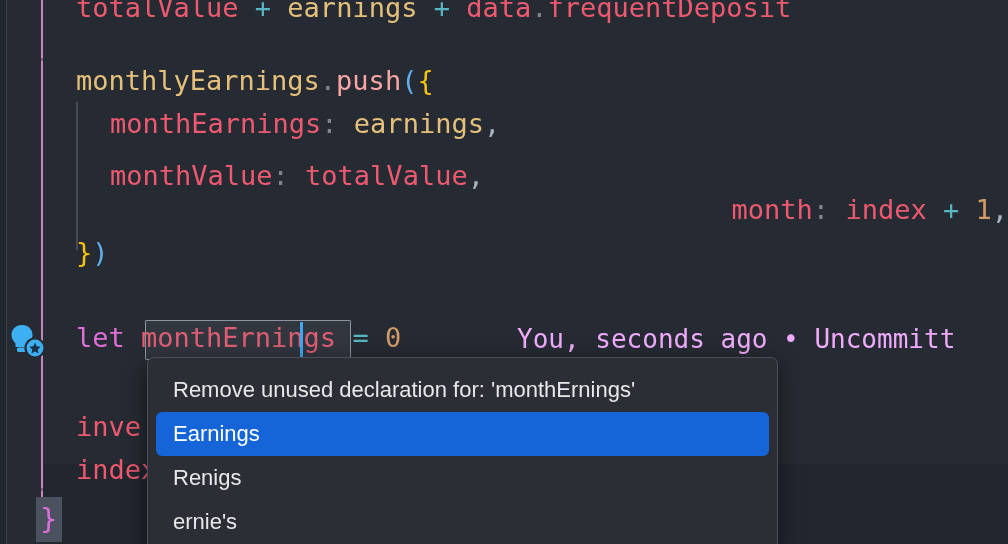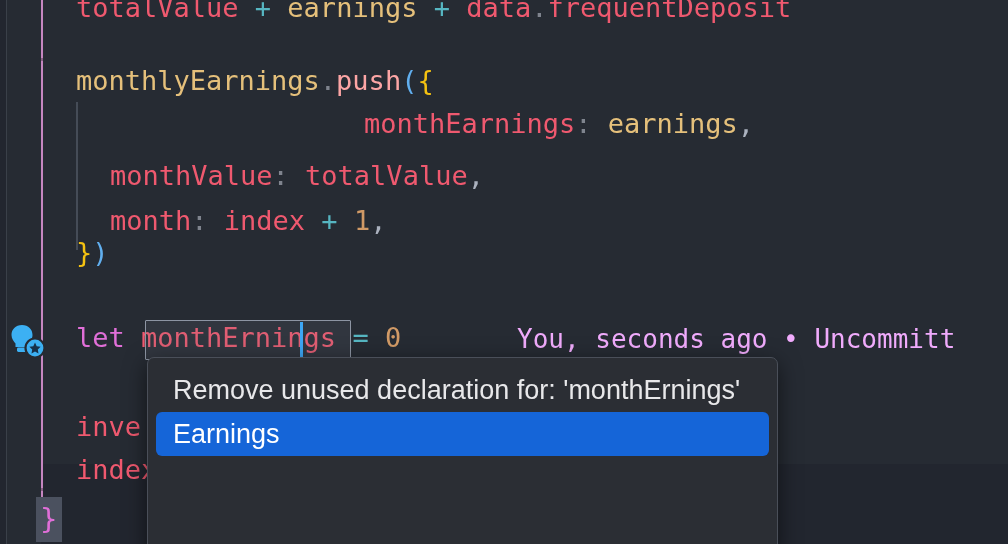--- a/index.html
+++ b/index.html
@@ -122,21 +122,21 @@
     overflow:hidden;
     padding:10px 0 0 0;
   }
   .popup-item {
     height:44px; line-height:44px;
     margin:0 8px;
     padding:0 17px;
     border-radius:6px;
     color:#e8e8ea;
     font-family:"Liberation Sans", sans-serif;
-    font-size:27px;
+    font-size:22px;
     white-space:nowrap;
     overflow:hidden;
   }
   .popup-item.selected {
     background:#1565d8;
     color:#ffffff;
   }
 </style>
 </head>
 <body>
@@ -149,23 +149,23 @@
 
   <div class="scope-rule"></div>
   <div class="scope-rule-tick" style="top:58px"></div>
   <div class="scope-rule-tick" style="top:488px"></div>
 
   <div class="indent-guide"></div>
 
   <div class="code" id="code-layer">
       <div class="line" style="top: -14px;"><span class="ind" style="width: 76px;"></span><span class="c-var">totalValue</span><span class="c-punct"> </span><span class="c-op">+</span><span class="c-punct"> </span><span class="c-ident">earnings</span><span class="c-punct"> </span><span class="c-op">+</span><span class="c-punct"> </span><span class="c-var">data</span><span class="c-dot">.</span><span class="c-var">frequentDeposit</span></div>
       <div class="line" style="top: 59px;"><span class="ind" style="width: 76px;"></span><span class="c-func">monthlyEarnings</span><span class="c-dot">.</span><span class="c-blue">push</span><span class="c-paren-b">(</span><span class="c-brace-y">{</span></div>
-      <div class="line" style="top: 102px; text-align: center;"><span class="ind" style="width: 110px;"></span><span class="c-prop">monthEarnings</span><span class="c-colon">:</span><span class="c-punct"> </span><span class="c-ident">earnings</span><span class="c-punct">,</span></div>
+      <div class="line" style="top: 102px;"><span class="ind" style="width: 110px;"></span><span class="c-prop">monthEarnings</span><span class="c-colon">:</span><span class="c-punct"> </span><span class="c-ident">earnings</span><span class="c-punct">,</span></div>
       <div class="line" style="top: 154px;"><span class="ind" style="width: 110px;"></span><span class="c-prop">monthValue</span><span class="c-colon">:</span><span class="c-punct"> </span><span class="c-prop">totalValue</span><span class="c-punct">,</span></div>
-      <div class="line" style="top: 199px;"><span class="ind" style="width: 110px;"></span><span class="c-prop">month</span><span class="c-colon">:</span><span class="c-punct"> </span><span class="c-prop">index</span><span class="c-punct"> </span><span class="c-op">+</span><span class="c-punct"> </span><span class="c-num">1</span><span class="c-punct">,</span></div>
+      <div class="line" style="top: 188px; text-align: right;"><span class="ind" style="width: 110px;"></span><span class="c-prop">month</span><span class="c-colon">:</span><span class="c-punct"> </span><span class="c-prop">index</span><span class="c-punct"> </span><span class="c-op">+</span><span class="c-punct"> </span><span class="c-num">1</span><span class="c-punct">,</span></div>
       <div class="line" style="top: 231px;"><span class="ind" style="width: 76px;"></span><span class="c-brace-y">}</span><span class="c-paren-b">)</span></div>
       <div class="line" style="top: 316px;"><span class="ind" style="width: 76px;"></span><span class="c-kw">let</span><span class="c-punct"> </span><span class="c-prop">monthErnings</span><span class="c-punct"> </span><span class="c-op">=</span><span class="c-punct"> </span><span class="c-num">0</span></div>
       <div class="line" style="top: 405px;"><span class="ind" style="width: 76px;"></span><span class="c-prop">inve</span></div>
       <div class="line" style="top: 448px;"><span class="ind" style="width: 76px;"></span><span class="c-prop">index</span></div>
     </div>
 
   <div class="brace-block"></div>
   <div class="brace-glyph">}</div>
 
   <div class="blame" id="blame-text" style="left: 517px; top: 318px; color: #f0abfc;">You, seconds ago • Uncommitt</div>
@@ -178,15 +178,17 @@
       <path d="M16 6 C9.5 6 5.5 10.5 5.5 16 C5.5 20 8 22.5 9.5 24.5 L9.5 28 L22.5 28 L22.5 24.5 C24 22.5 26.5 20 26.5 16 C26.5 10.5 22.5 6 16 6 Z" fill="#3cb0f3"></path>
       <rect x="11" y="28.5" width="10" height="4.5" rx="1.4" fill="#3cb0f3"></rect>
       <circle cx="29" cy="29" r="9.5" fill="#3cb0f3" stroke="#262b33" stroke-width="2.2"></circle>
       <path d="M29 23.6 L30.7 27.2 L34.6 27.7 L31.8 30.5 L32.5 34.4 L29 32.5 L25.5 34.4 L26.2 30.5 L23.4 27.7 L27.3 27.2 Z" fill="#17314a"></path>
     </svg>
   </div>
 
   <div class="popup" id="popup">
       <div class="popup-item">Remove unused declaration for: 'monthErnings'</div>
       <div class="popup-item selected">Earnings</div>
+      <div class="popup-item">Renigs</div>
+      <div class="popup-item">ernie's</div>
     </div>
 
 </div>
 
 </body></html>

